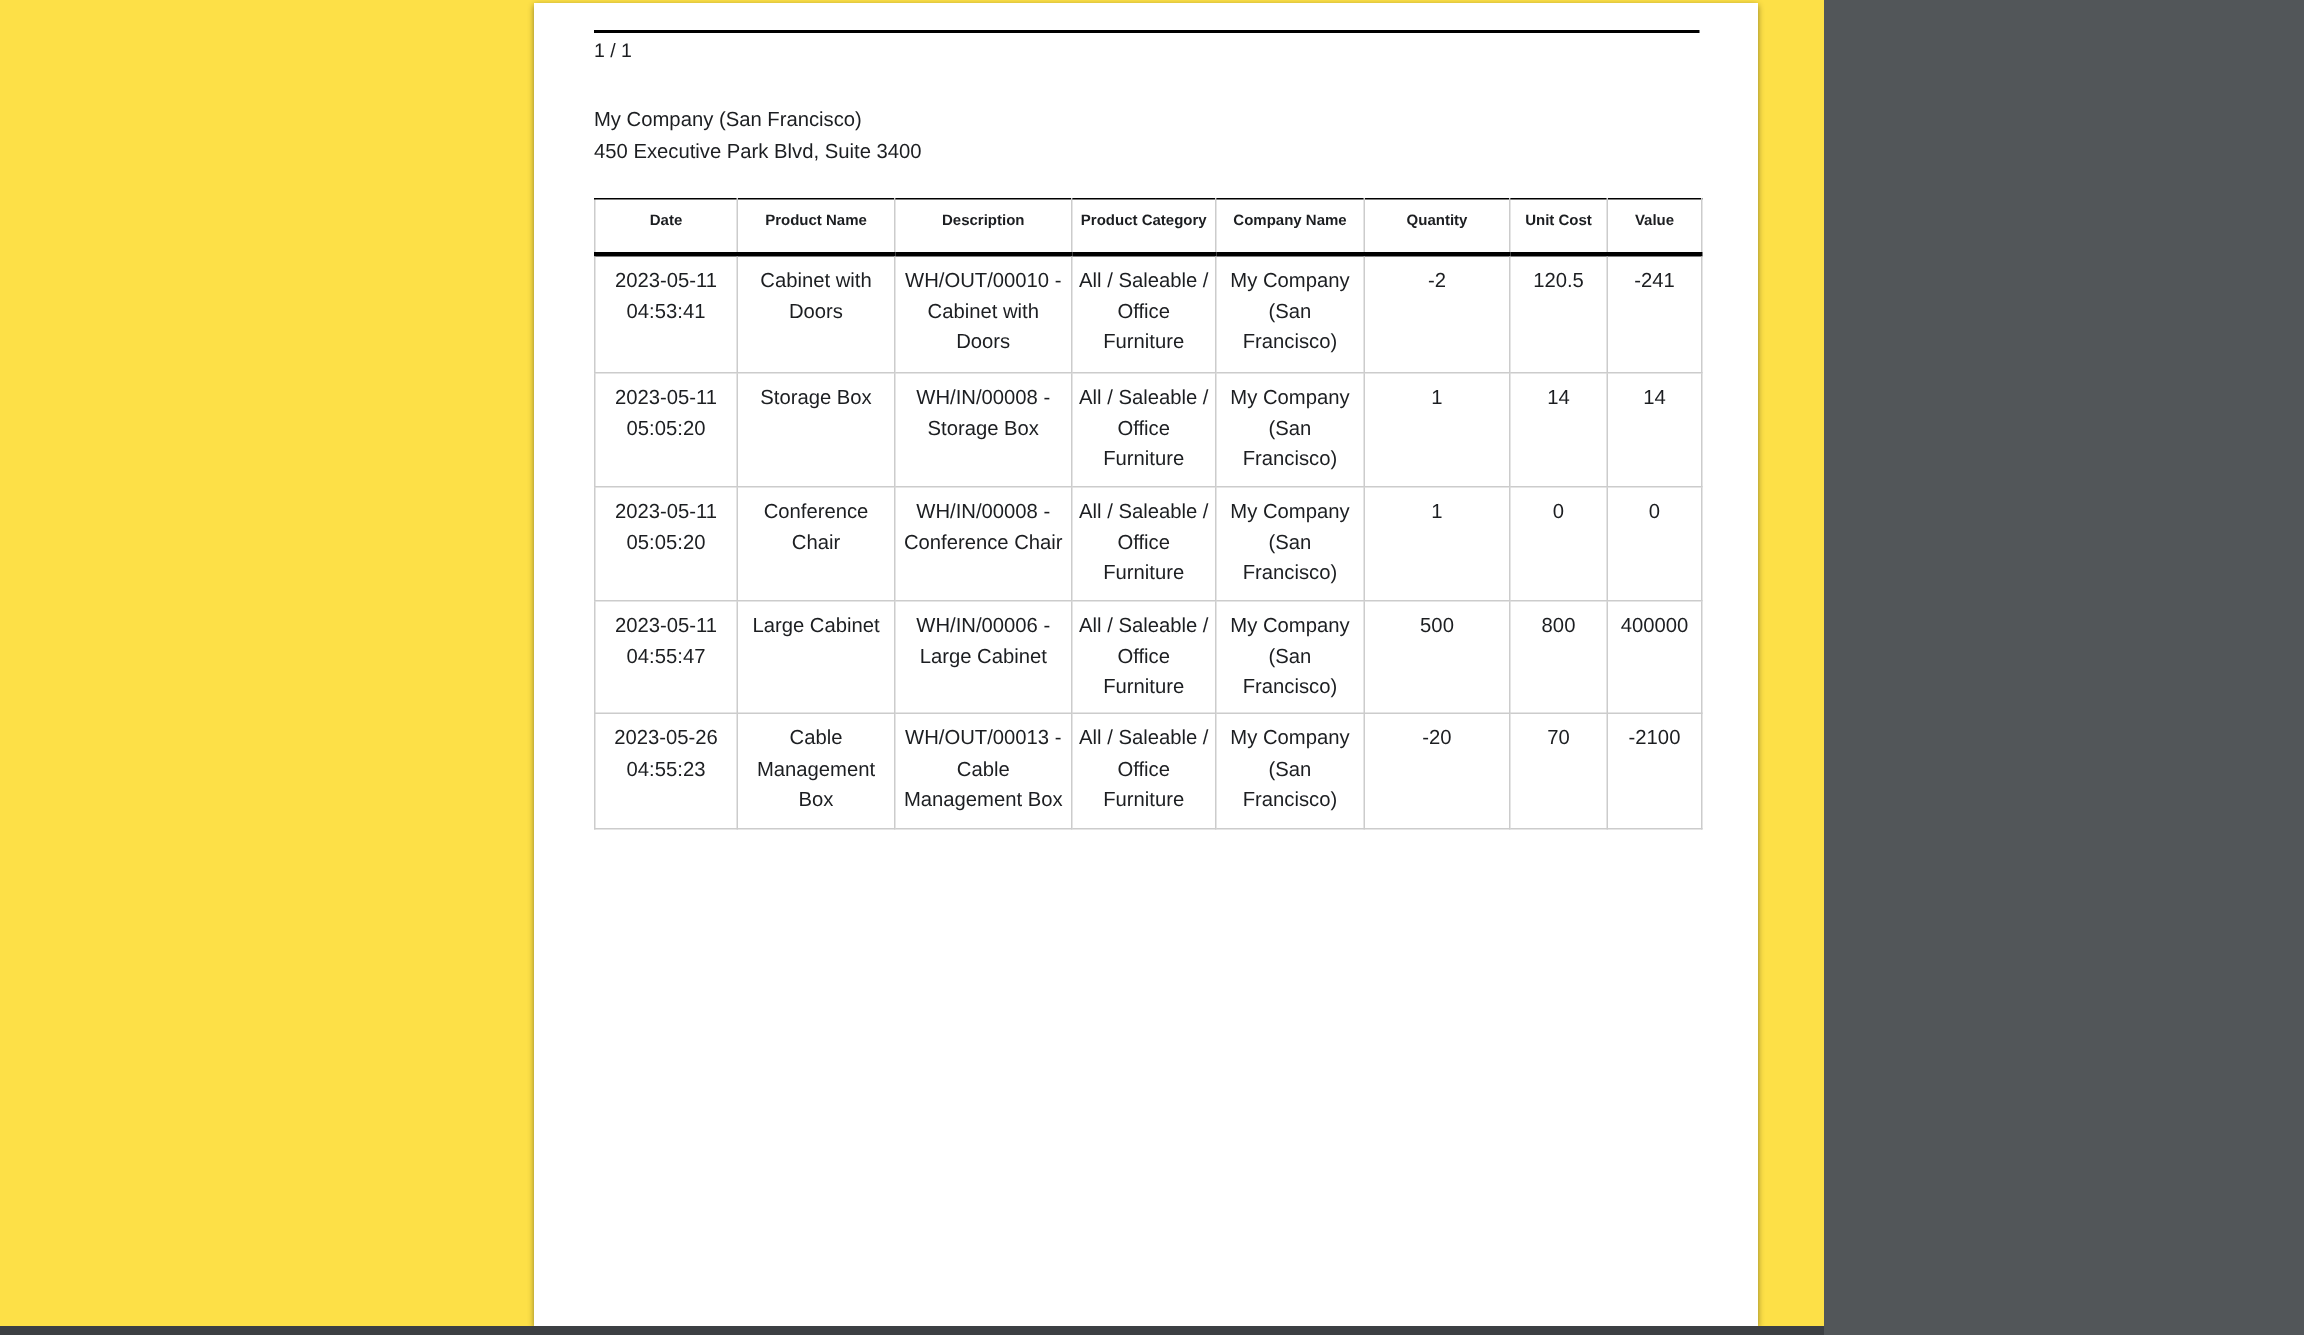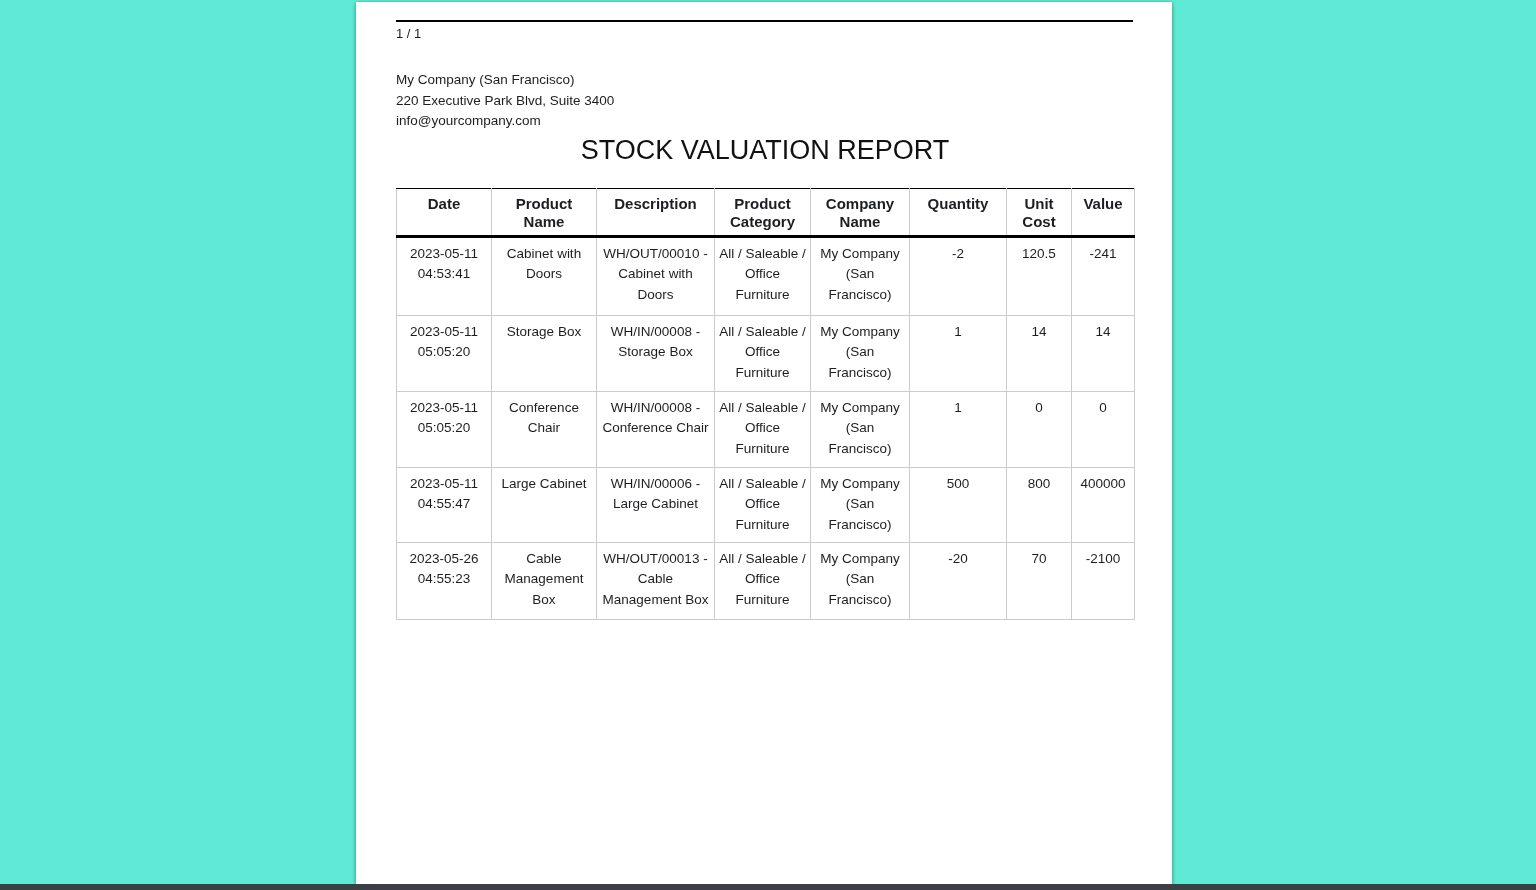--- a/index.html
+++ b/index.html
@@ -2,23 +2,23 @@
 <html><head>
 <meta charset="utf-8">
 <style>
   * { margin: 0; padding: 0; box-sizing: border-box; }
   html, body {
     font-family: "Liberation Sans", sans-serif;
     background: #525659;
   }
   .viewer {
     position: relative;
-    width: 1536px;
+    width: 1216px;
     height: 890px;
-    background: #5eead4;
+    background: #fde047;
     overflow: hidden;
   }
   .page {
     position: absolute;
     left: 356px;
     top: 2px;
     width: 816px;
     height: 882px;
     background: #ffffff;
     box-shadow: 0 1px 4px rgba(0,0,0,0.45);
@@ -76,21 +76,21 @@
   table.valuation td {
     border: 1px solid #cccccc;
     vertical-align: top;
     text-align: center;
     overflow: hidden;
   }
   table.valuation thead th {
     border-top: 1px solid #000000;
     border-bottom: 3px solid #000000;
     font-weight: 700;
-    font-size: 15px;
+    font-size: 10px;
     line-height: 18px;
     padding: 6px 2px 4px 2px;
     height: 37px;
     margin-top: 44px;
   }
   table.valuation td {
     padding: 6px 4px;
   }
   tbody tr:nth-child(1) { height: 79px; }
   tbody tr:nth-child(2) { height: 76px; padding-left: 38px; }
@@ -103,25 +103,23 @@
 <body>
 
 <div class="viewer">
   <div class="page">
 
     <div class="header-rule"></div>
     <div class="page-indicator">1 / 1</div>
 
     <div class="company-block">
       <div>My Company (San Francisco)</div>
-      <div>220 Executive Park Blvd, Suite 3400</div>
-      <div>info@yourcompany.com</div>
+      <div>450 Executive Park Blvd, Suite 3400</div>
     </div>
 
-    <div class="report-title">STOCK VALUATION REPORT</div>
 
     <table class="valuation">
       <colgroup>
         <col class="c-date">
           <col class="c-pname">
           <col class="c-desc">
           <col class="c-cat">
         <col class="c-comp">
           <col class="c-qty">
           <col class="c-ucost">

